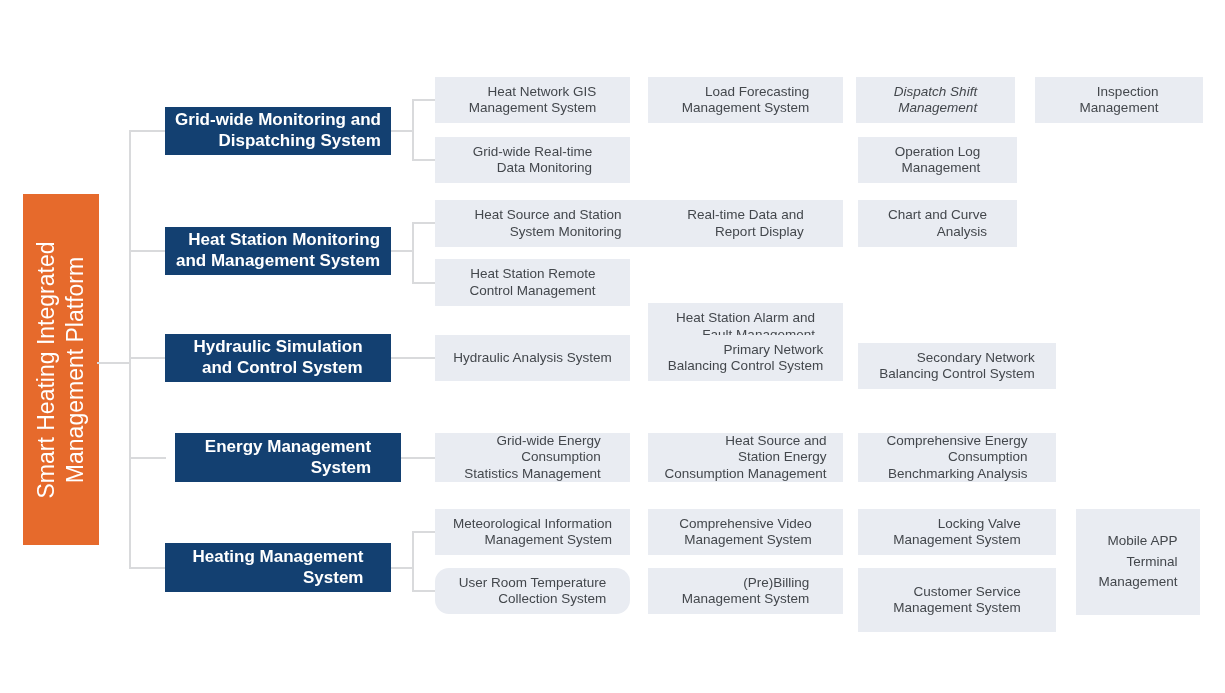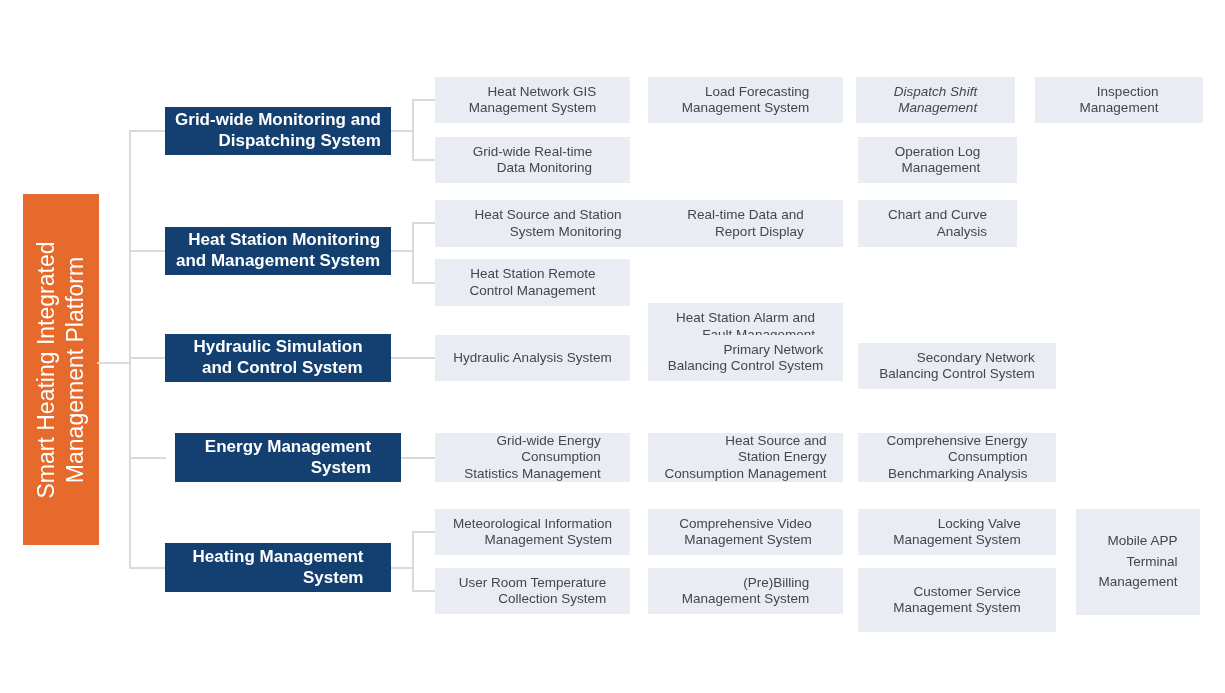--- a/index.html
+++ b/index.html
@@ -135,19 +135,19 @@
 System</span></div>
     <div class="node leaf" style="left: 435px; top: 509px; width: 195px; height: 46px;"><span>Meteorological Information
 Management System</span></div>
     <div class="node leaf" style="left: 648px; top: 509px; width: 195px; height: 46px;"><span>Comprehensive Video
 Management System</span></div>
     <div class="node leaf" style="left: 858px; top: 509px; width: 198px; height: 46px;"><span>Locking Valve
 Management System</span></div>
     <div class="node leaf" style="left: 1076px; top: 509px; width: 124px; height: 106px;"><span style="line-height: 1.55;">Mobile APP
 Terminal
 Management</span></div>
-    <div class="node leaf" style="left: 435px; top: 568px; width: 195px; height: 46px;"><span>User Room Temperature
+    <div class="node leaf" style="left: 435px; top: 568px; width: 195px; height: 46px; border-radius: 14px;"><span>User Room Temperature
 Collection System</span></div>
     <div class="node leaf" style="left: 648px; top: 568px; width: 195px; height: 46px;"><span>(Pre)Billing
 Management System</span></div>
     <div class="node leaf" style="left: 858px; top: 568px; width: 198px; height: 64px;"><span>Customer Service
 Management System</span></div>
   </div>
 
 </body></html>

